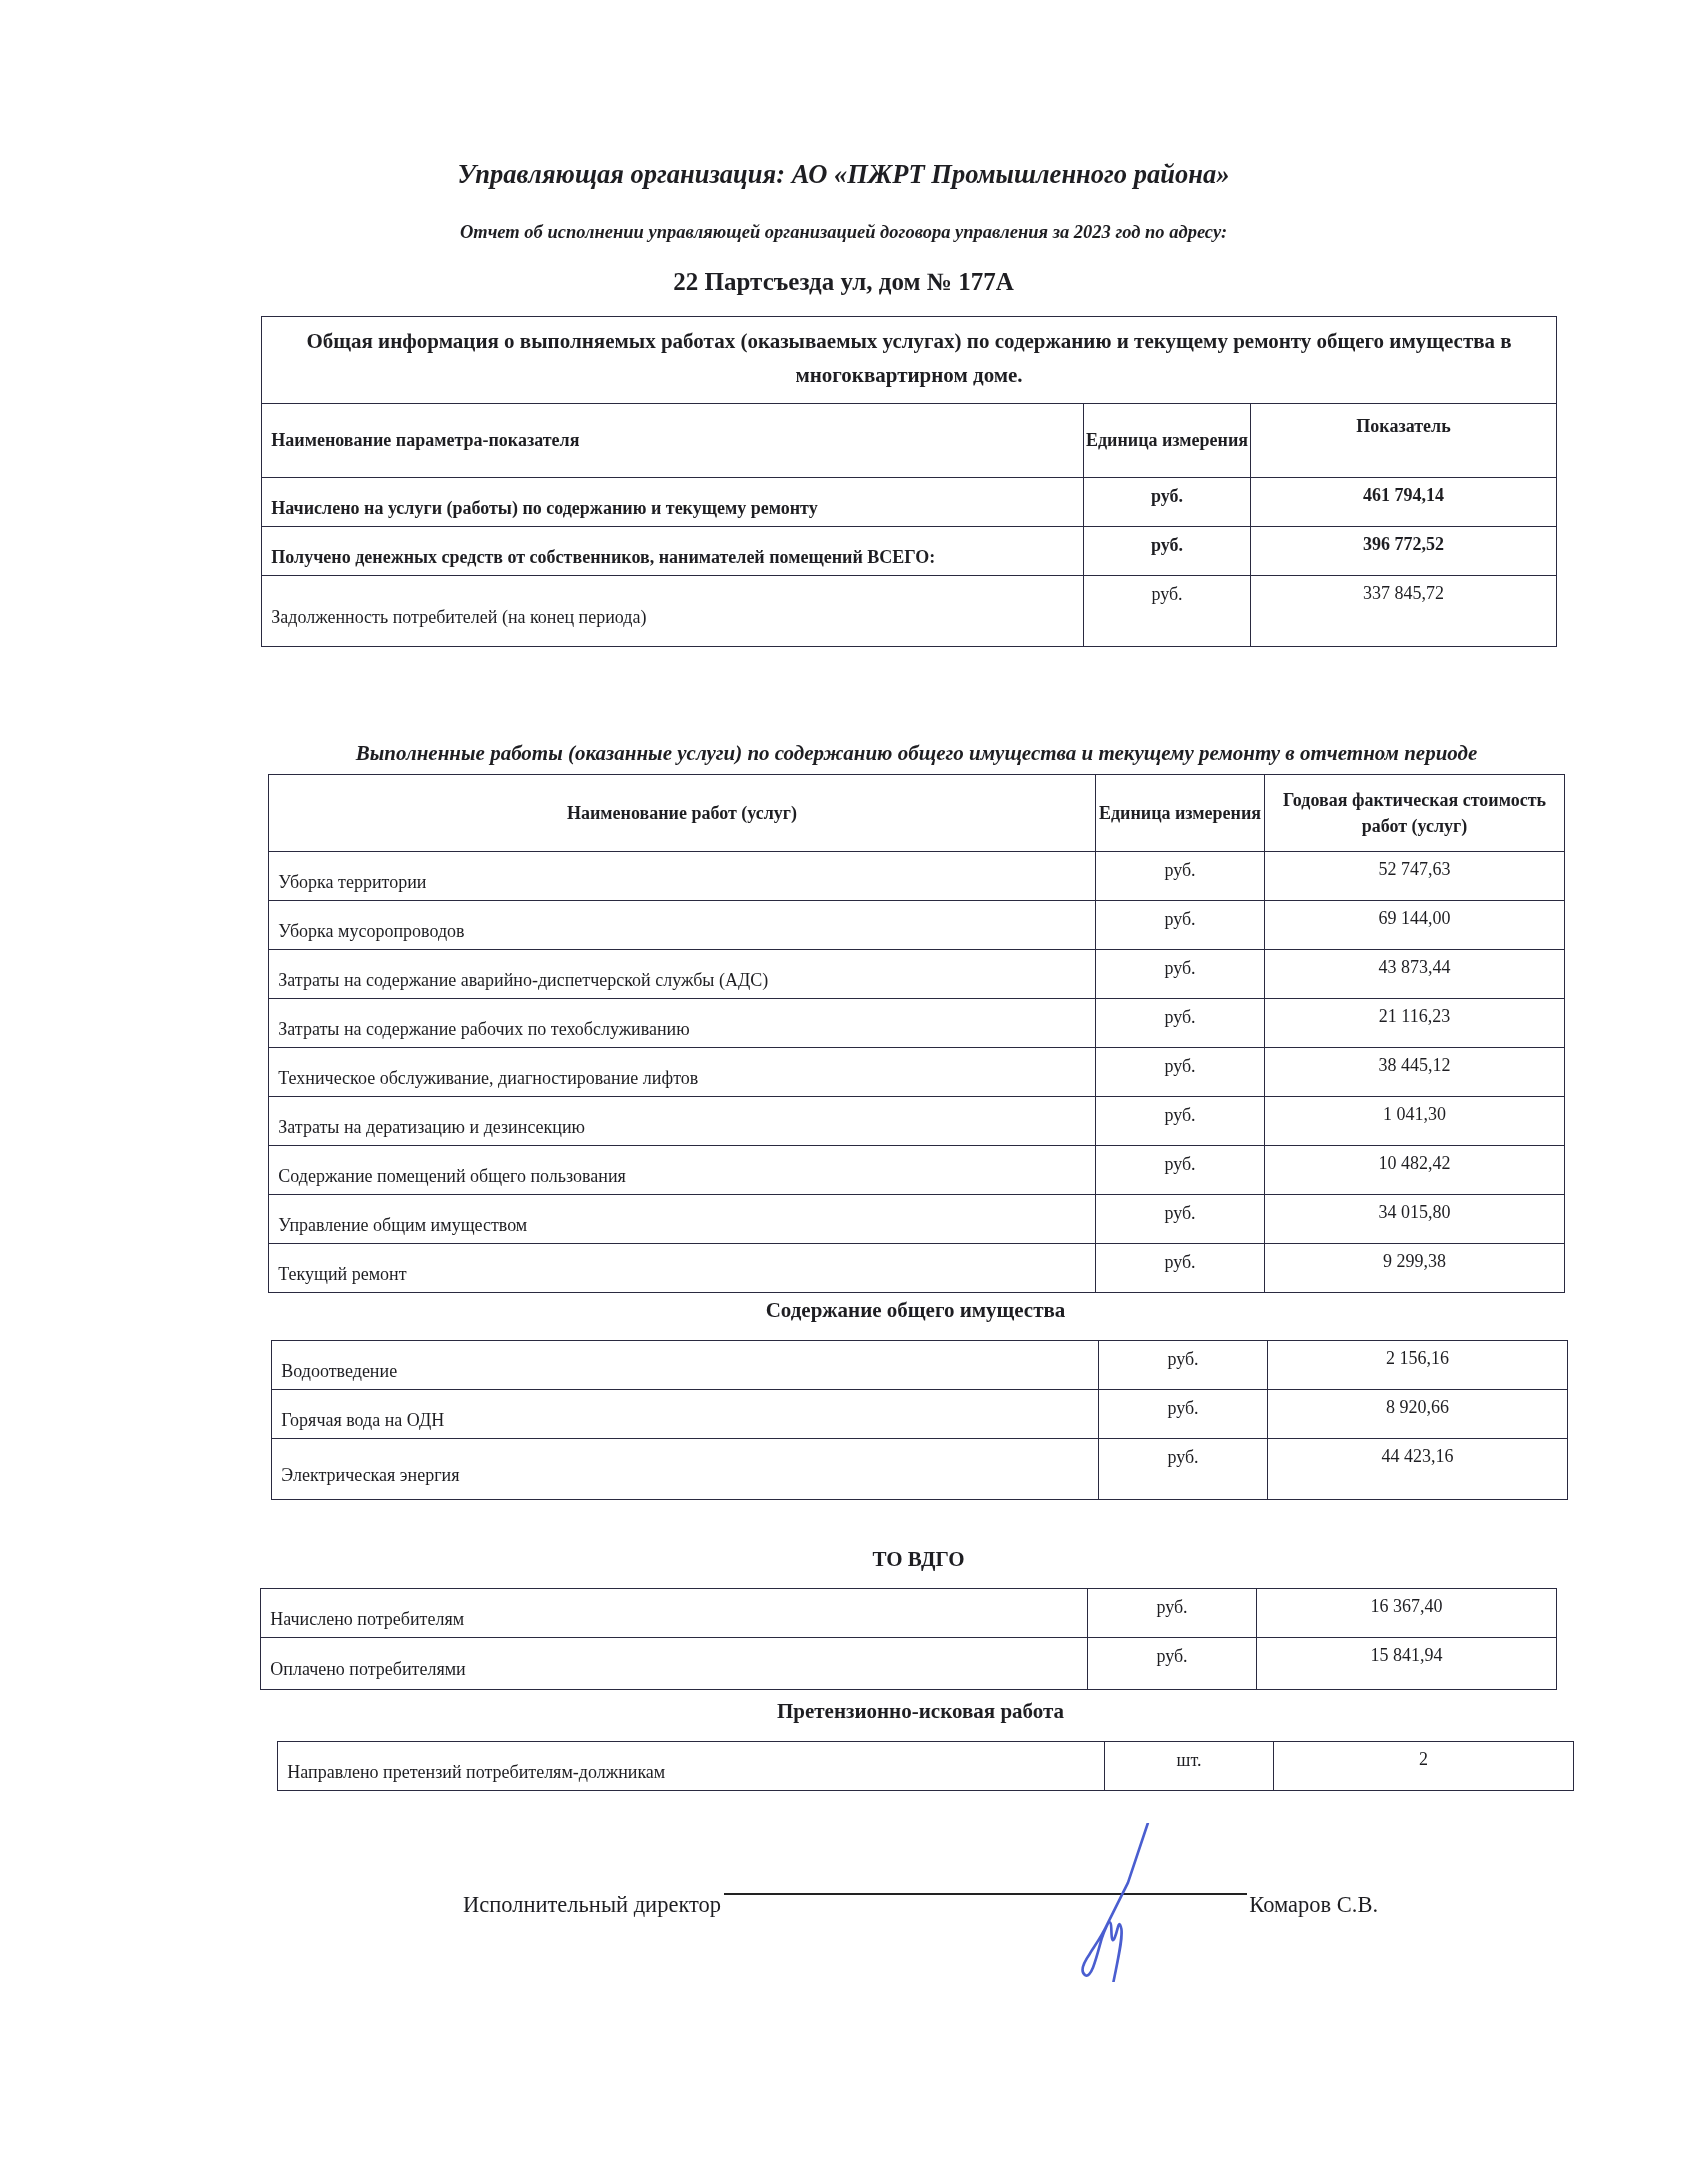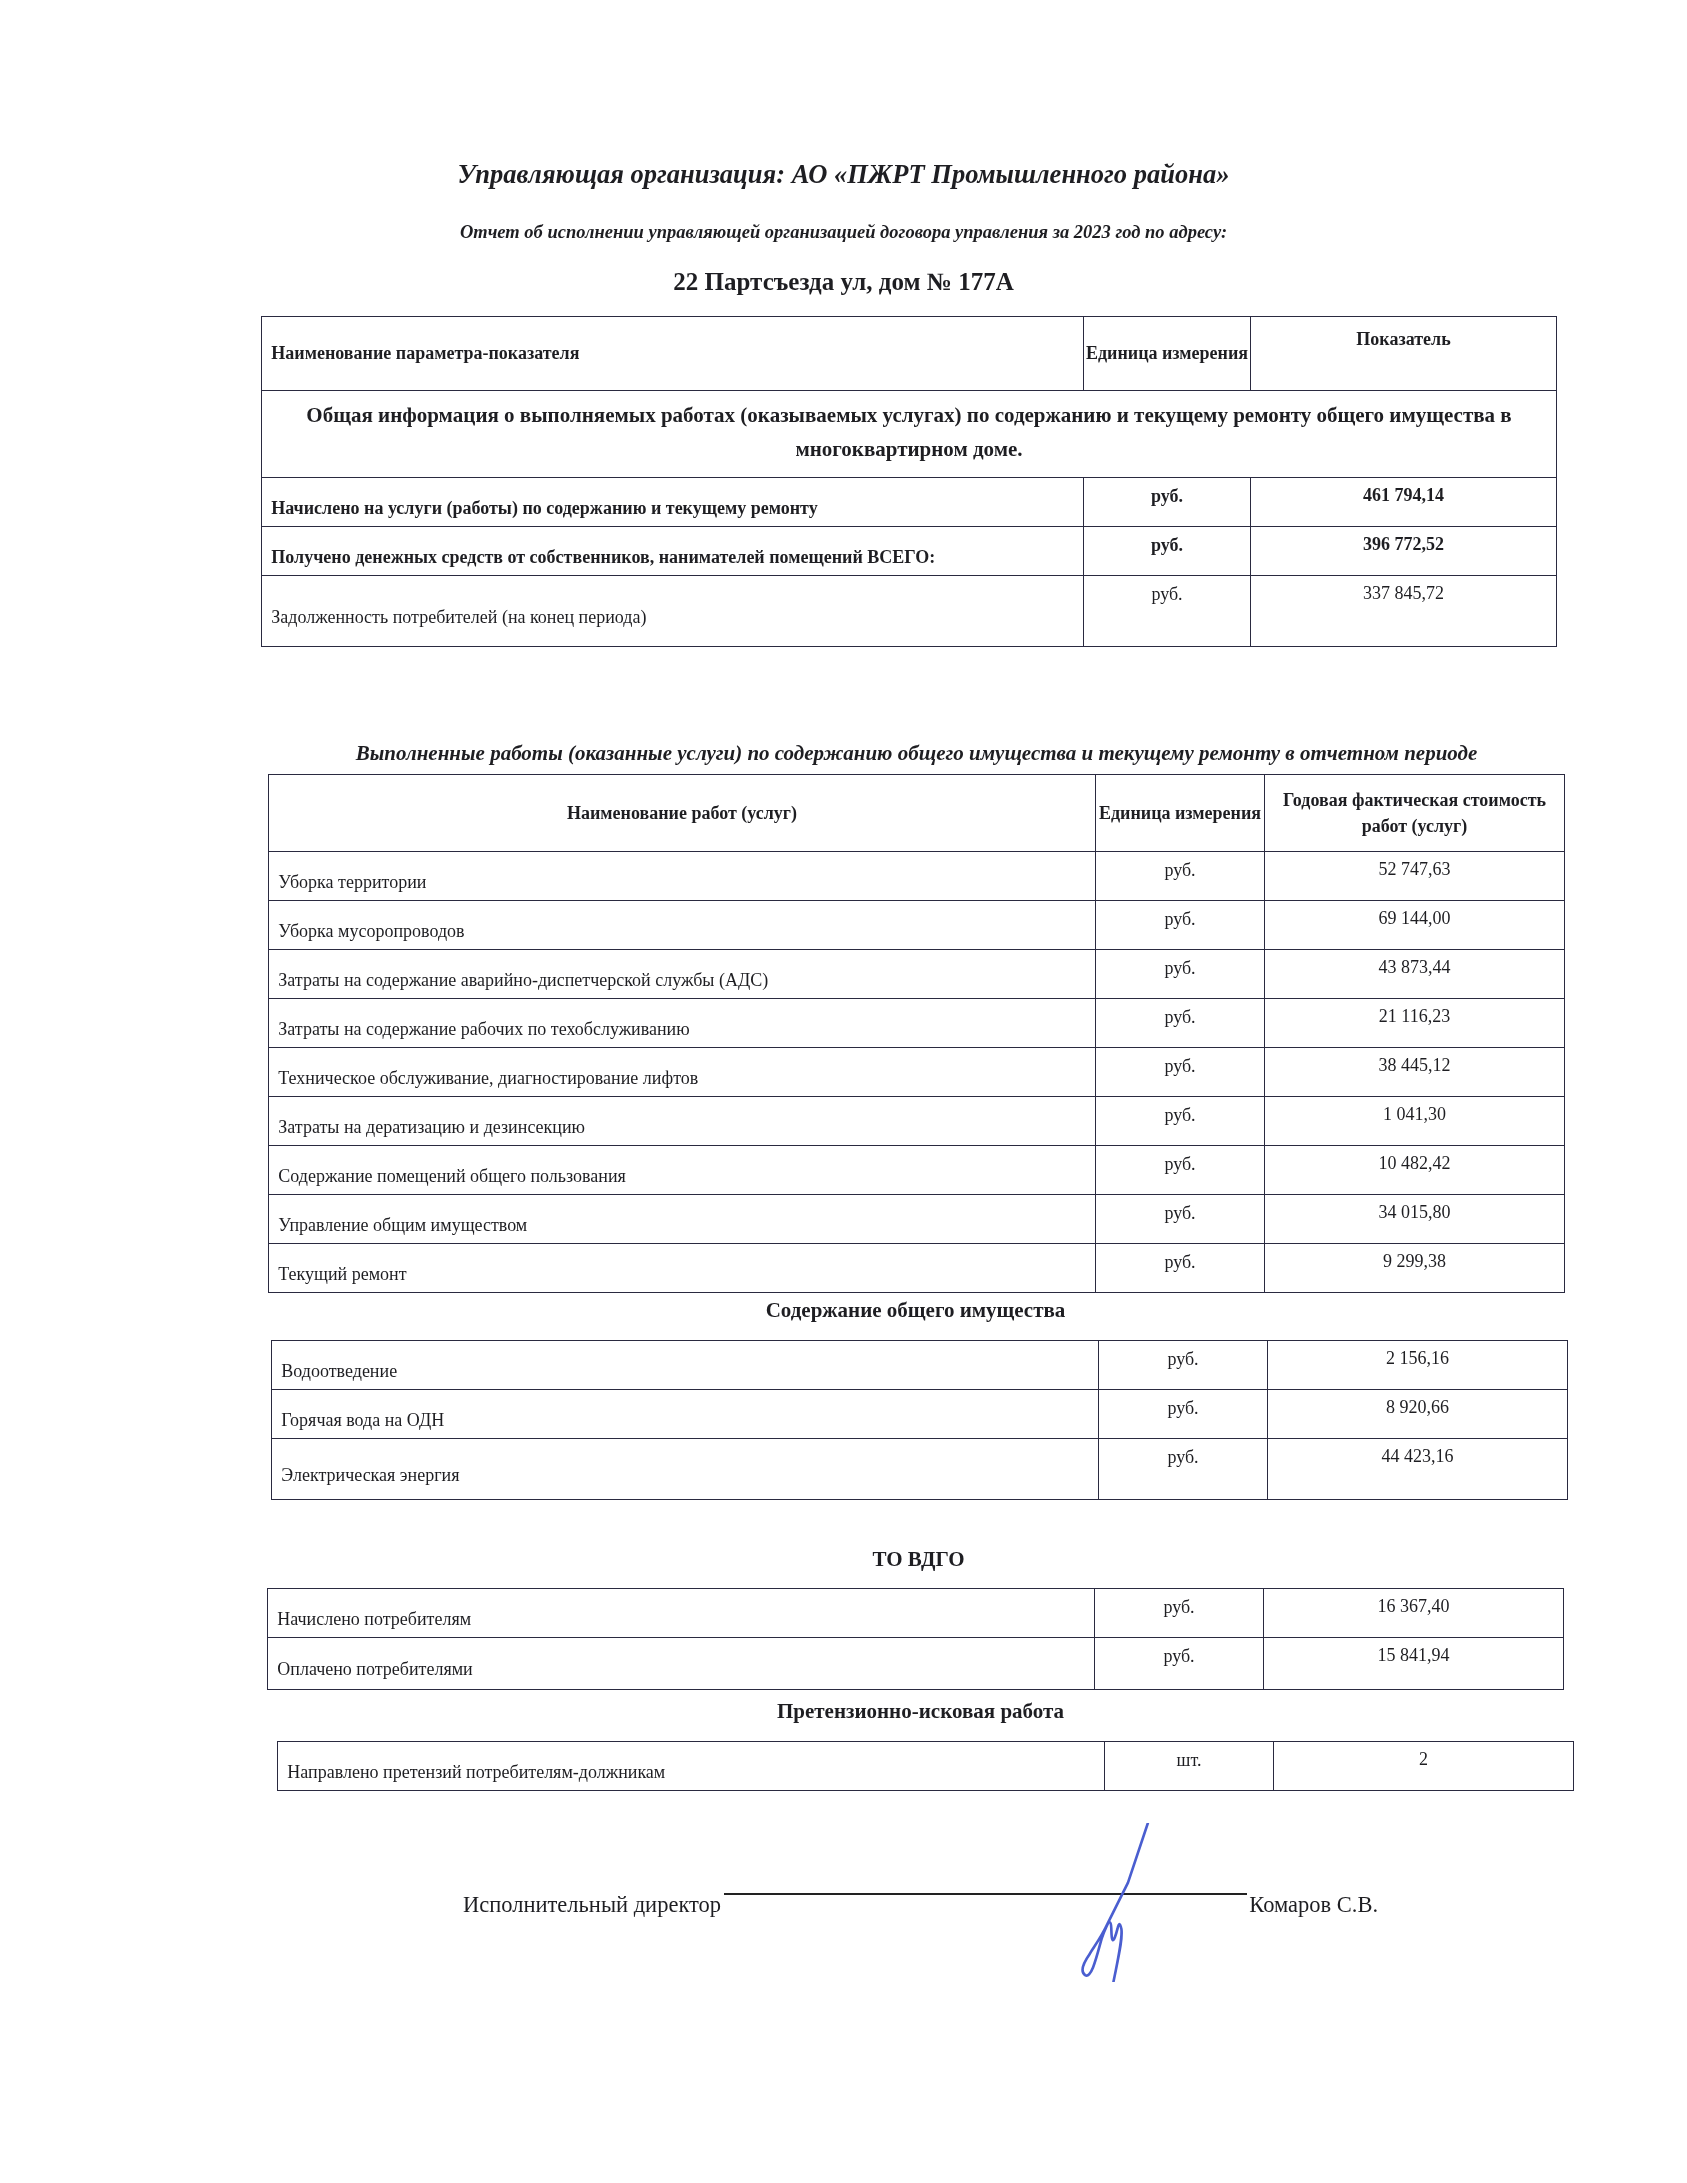--- a/index.html
+++ b/index.html
@@ -50,27 +50,27 @@
 <div class="title t-sub">Отчет об исполнении управляющей организацией договора управления за 2023 год по адресу:</div>
 <div class="title t-addr">22 Партсъезда ул, дом № 177А</div>
 
 <table class="doc" style="left:261px; top:316px; width:1295px;">
   <colgroup>
       <col style="width:822px">
       <col style="width:167px">
       <col style="width:306px">
     </colgroup>
   <tbody>
-      <tr style="height:74px">
+      <tr style="height:87px">
+    <td colspan="3" class="caption">Общая информация о выполняемых работах (оказываемых услугах) по содержанию и текущему ремонту общего имущества в многоквартирном доме.</td>
+  </tr>
+  <tr style="height:74px">
     <td class="hdr left">Наименование параметра-показателя</td>
     <td class="hdr">Единица измерения</td>
     <td class="hdr" style="vertical-align:top; padding-top:9.3px">Показатель</td>
-  </tr>
-  <tr style="height:87px">
-    <td colspan="3" class="caption">Общая информация о выполняемых работах (оказываемых услугах) по содержанию и текущему ремонту общего имущества в многоквартирном доме.</td>
   </tr>
   <tr class="bold" style="height:49px">
     <td class="name">Начислено на услуги (работы) по содержанию и текущему ремонту</td>
     <td class="unit">руб.</td>
     <td class="val">461 794,14</td>
   </tr>
   <tr class="bold" style="height:49px">
     <td class="name">Получено денежных средств от собственников, нанимателей помещений ВСЕГО:</td>
     <td class="unit">руб.</td>
     <td class="val">396 772,52</td>
@@ -167,21 +167,21 @@
   <tr style="height:61px">
     <td class="name">Электрическая энергия</td>
     <td class="unit">руб.</td>
     <td class="val">44 423,16</td>
   </tr>
 </tbody>
   </table>
 
 <div class="section-heading" style="left:271px; top:1542px; width:1295px;">ТО ВДГО</div>
 
-<table class="doc" style="left:267px; top:1588px; width:1295px;">
+<table class="doc" style="left:260px; top:1588px; width:1295px;">
   <colgroup>
       <col style="width:827px">
       <col style="width:169px">
       <col style="width:300px">
     </colgroup>
   <tbody>
       <tr style="height:49px">
     <td class="name">Начислено потребителям</td>
     <td class="unit">руб.</td>
     <td class="val">16 367,40</td>

